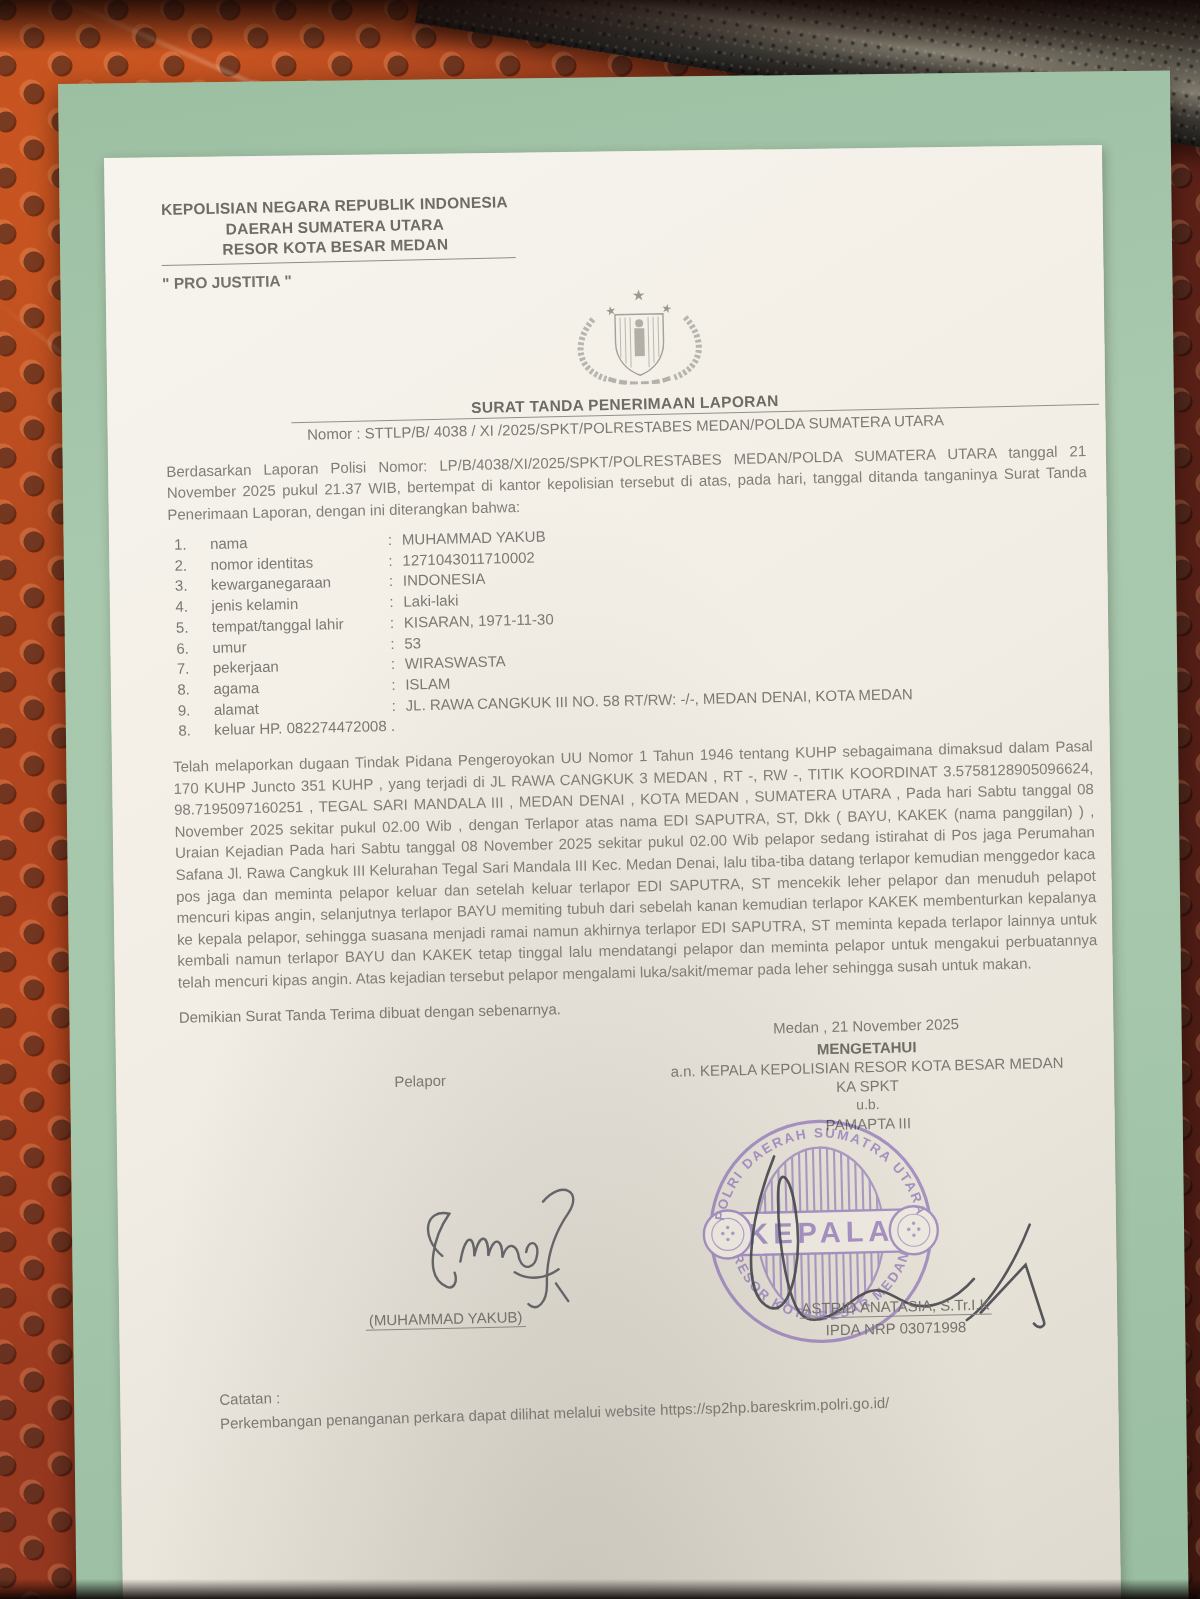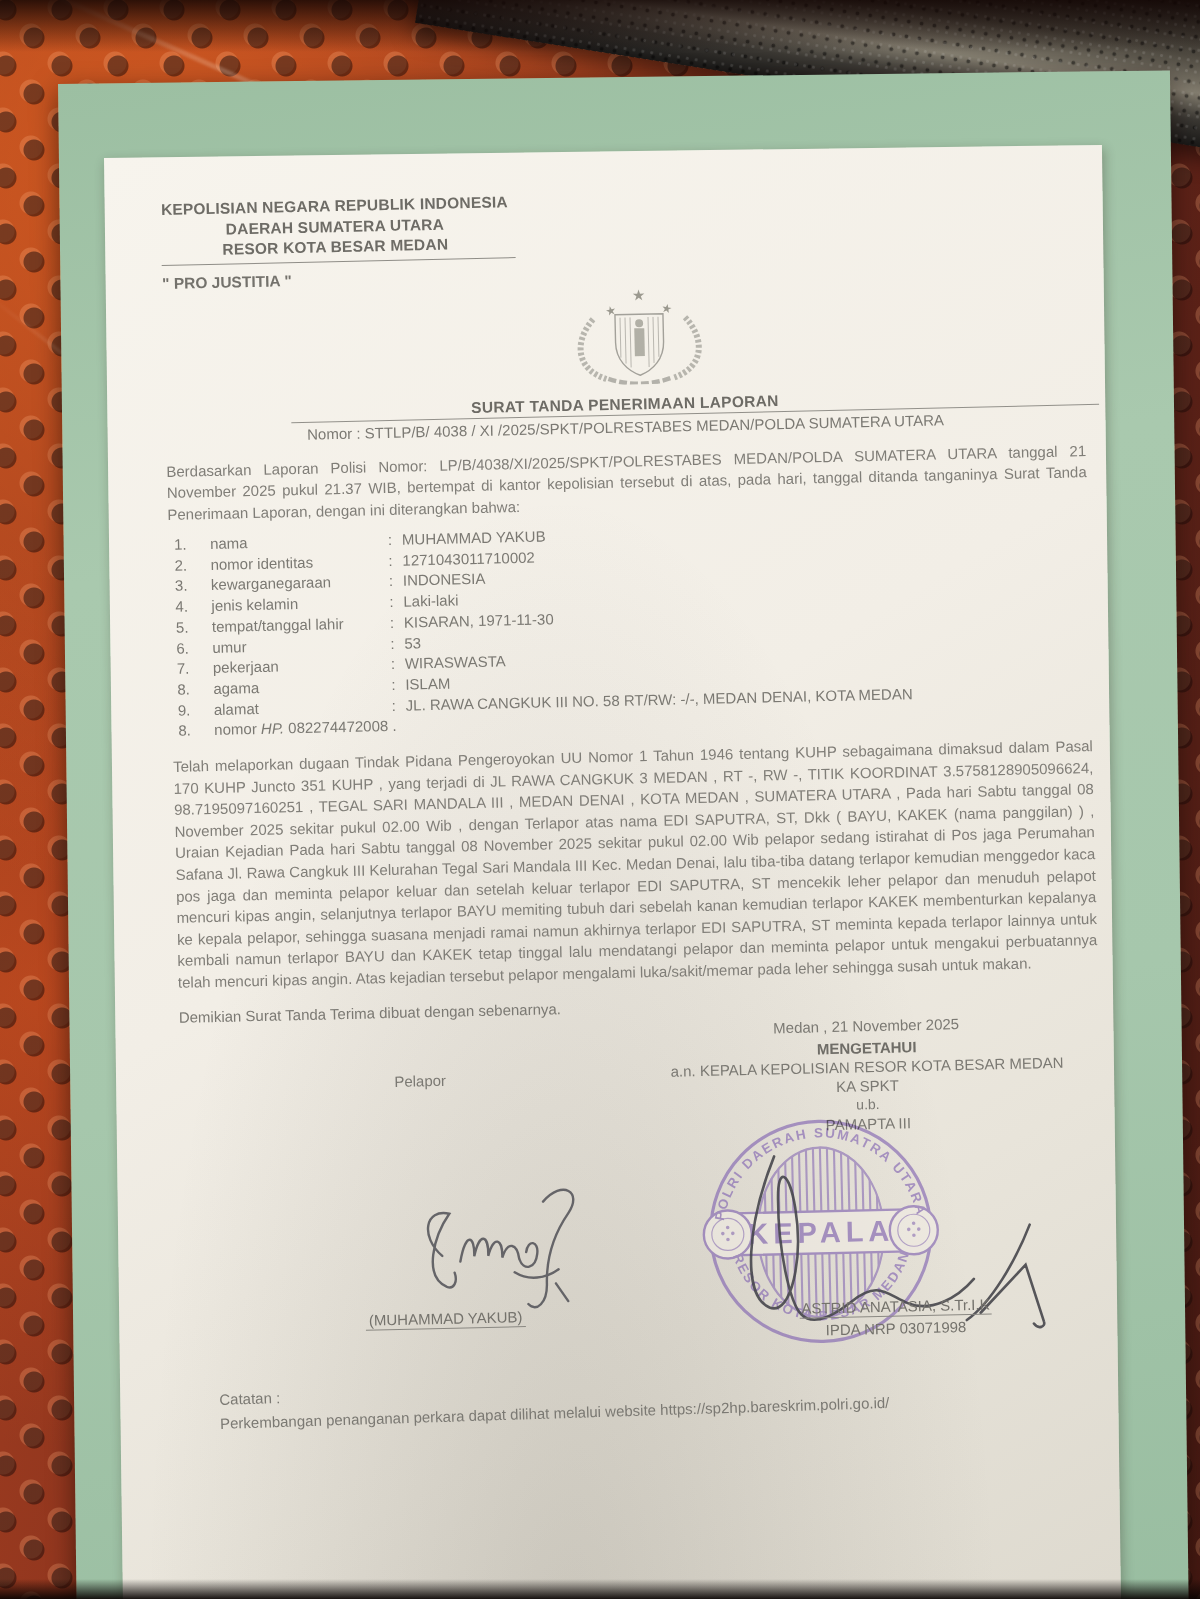--- a/index.html
+++ b/index.html
@@ -64,21 +64,21 @@
   .title{font-weight:bold;font-size:15.5px;color:#6d6b65;letter-spacing:0.3px;}
   .title-rule{position:absolute;left:126px;right:-14px;top:19px;border-top:1.5px solid #92908a;}
   .nomor{margin-top:5px;text-align:center;font-size:15px;color:#7b7973;white-space:nowrap;}
   .p1{margin-top:15px;text-align:justify;line-height:21.5px;color:#807e78;}
   .flist{margin-top:10px;line-height:20.7px;color:#7b7973;}
   .frow{display:flex;}
   .fnum{width:42px;padding-left:6px;}
   .flabel{width:178px;}
   .fcolon{width:14px;}
   .fvalue{flex:1;}
-  .hp-it{font-style:italic;}
+  .hp-it{}
   .p2{margin-top:14px;text-align:justify;line-height:21.6px;color:#807e78;}
   .closing{margin-top:15px;color:#7b7973;}
   .sign{position:relative;height:352px;margin-top:4px;}
   .sign-svg{position:absolute;inset:0;}
   .sign-right{position:absolute;left:467px;top:2px;width:440px;text-align:center;line-height:19px;font-size:15px;color:#7b7973;}
   .sign-right .bold{font-weight:bold;color:#6f6d67;margin-top:3px;}
   .sign-right .small{font-size:14px;}
   .pelapor{position:absolute;left:214px;top:48px;color:#7b7973;}
   .stamp{position:absolute;left:517px;top:96px;width:240px;height:240px;opacity:0.62;mix-blend-mode:multiply;}
   .name-left{position:absolute;left:160px;top:286px;width:200px;text-align:center;}
@@ -191,21 +191,21 @@
             <span class="fvalue">ISLAM</span>
           </div>
         <div class="frow">
             <span class="fnum">9.</span>
             <span class="flabel">alamat</span>
             <span class="fcolon">:</span>
             <span class="fvalue">JL. RAWA CANGKUK III NO. 58 RT/RW: -/-, MEDAN DENAI, KOTA MEDAN</span>
           </div>
         <div class="frow">
           <span class="fnum">8.</span>
-          <span><span>nomor</span>&nbsp;<span class="hp-it">HP.</span>&nbsp;<span>082274472008 .</span></span>
+          <span><span>keluar</span>&nbsp;<span class="hp-it">HP.</span>&nbsp;<span>082274472008 .</span></span>
         </div>
       </div>
 
       <div class="p2">Telah melaporkan dugaan Tindak Pidana Pengeroyokan UU Nomor 1 Tahun 1946 tentang KUHP sebagaimana dimaksud dalam Pasal 170 KUHP Juncto 351 KUHP , yang terjadi di JL RAWA CANGKUK 3 MEDAN , RT -, RW -, TITIK KOORDINAT 3.5758128905096624, 98.7195097160251 , TEGAL SARI MANDALA III , MEDAN DENAI , KOTA MEDAN , SUMATERA UTARA , Pada hari Sabtu tanggal 08 November 2025 sekitar pukul 02.00 Wib , dengan Terlapor atas nama EDI SAPUTRA, ST, Dkk ( BAYU, KAKEK (nama panggilan) ) , Uraian Kejadian Pada hari Sabtu tanggal 08 November 2025 sekitar pukul 02.00 Wib pelapor sedang istirahat di Pos jaga Perumahan Safana Jl. Rawa Cangkuk III Kelurahan Tegal Sari Mandala III Kec. Medan Denai, lalu tiba-tiba datang terlapor kemudian menggedor kaca pos jaga dan meminta pelapor keluar dan setelah keluar terlapor EDI SAPUTRA, ST mencekik leher pelapor dan menuduh pelapot mencuri kipas angin, selanjutnya terlapor BAYU memiting tubuh dari sebelah kanan kemudian terlapor KAKEK membenturkan kepalanya ke kepala pelapor, sehingga suasana menjadi ramai namun akhirnya terlapor EDI SAPUTRA, ST meminta kepada terlapor lainnya untuk kembali namun terlapor BAYU dan KAKEK tetap tinggal lalu mendatangi pelapor dan meminta pelapor untuk mengakui perbuatannya telah mencuri kipas angin. Atas kejadian tersebut pelapor mengalami luka/sakit/memar pada leher sehingga susah untuk makan.</div>
 
       <div class="closing">Demikian Surat Tanda Terima dibuat dengan sebenarnya.</div>
 
       <div class="sign">
         <div class="sign-right">
           <div>Medan , 21 November 2025</div>

